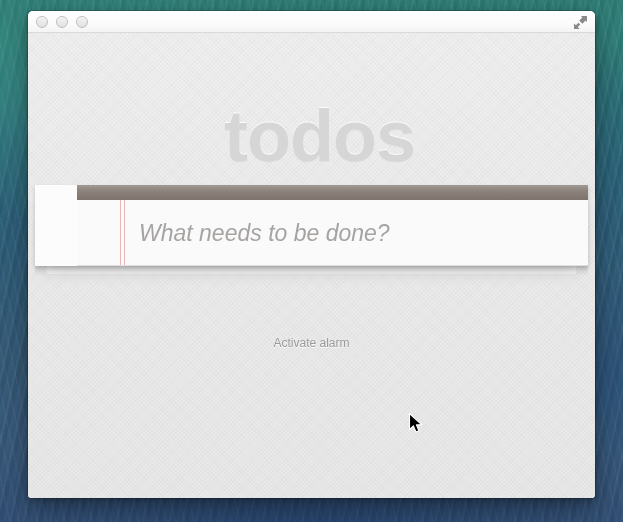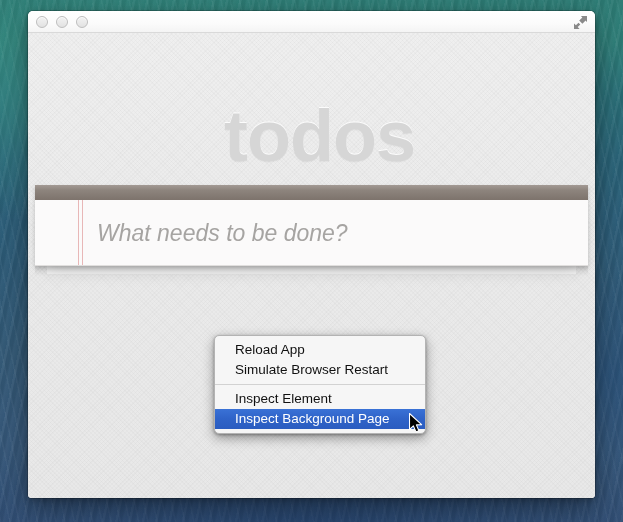--- a/index.html
+++ b/index.html
@@ -145,20 +145,21 @@
   #new-todo-card {
     position: absolute;
     left: 7px;
     top: 152px;
     width: 553px;
     background: #fcfcfc;
     box-shadow:
       0 2px 4px rgba(0,0,0,.16),
       0 12px 18px -10px rgba(0,0,0,.18),
       0 20px 0 -12px rgba(247,247,247,.9);
+    padding-left: 42px;
   }
   #new-todo-topbar {
     height: 15px;
     background: linear-gradient(180deg, #a39a94 0%, #8d847d 35%, #7d736c 100%);
     position: relative;
   }
   #new-todo-field {
     position: relative;
     height: 66px;
     background: #fbfafa;
@@ -288,27 +289,20 @@
           <div id="new-todo-placeholder">What needs to be done?</div>
         </div>
       </div>
       <div id="new-todo-shadowband"></div>
 
       <div id="activate-alarm">Activate alarm</div>
 
     </div>
   </div>
 
-  <div id="context-menu">
-    <div class="menu-item">Reload App</div>
-    <div class="menu-item">Simulate Browser Restart</div>
-    <div class="menu-sep"></div>
-    <div class="menu-item">Inspect Element</div>
-    <div class="menu-item selected">Inspect Background Page</div>
-  </div>
 
   <div id="cursor">
     <svg width="14" height="21" viewBox="0 0 14 21" aria-hidden="true">
       <polygon points="0.5,0.5 0.5,16.5 4.4,12.9 7.0,19.0 9.9,17.8 7.4,11.9 12.6,11.6" fill="#000000" stroke="#ffffff" stroke-width="1.1" stroke-linejoin="round"></polygon>
     </svg>
   </div>
 
 </div>
 
 </body></html>

